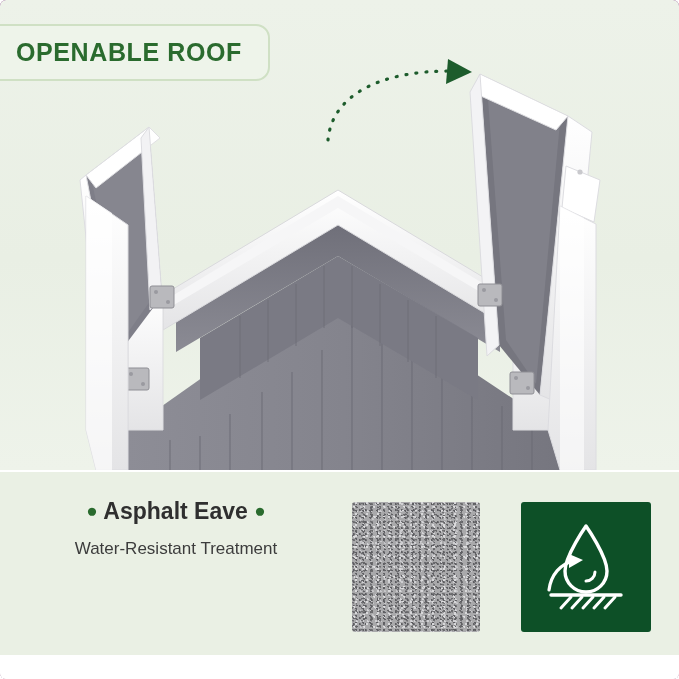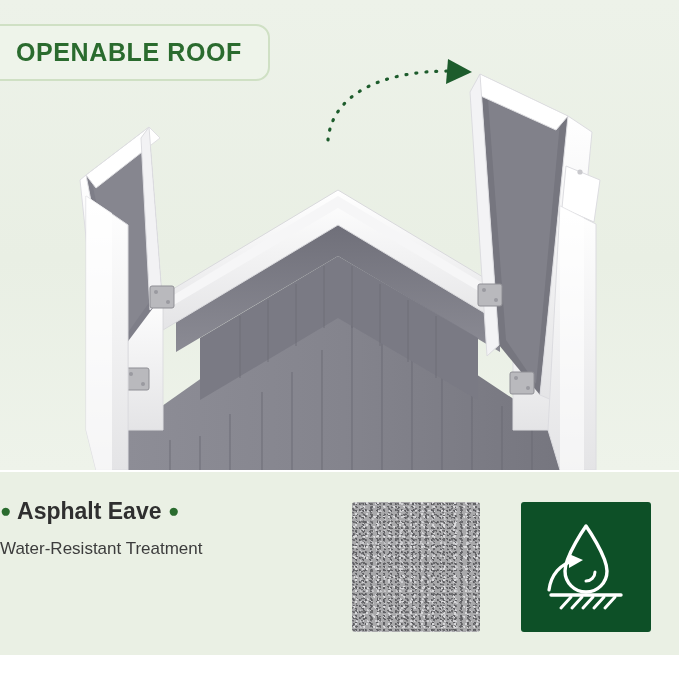--- a/index.html
+++ b/index.html
@@ -9,20 +9,21 @@
   }
   body {
     font-family: "Liberation Sans", sans-serif;
   }
   #page {
     position: relative;
     width: 679px;
     height: 679px;
     overflow: hidden;
     background: #701a75;
+    border-radius: 6px;
   }
 
   
   .photo-panel {
     position: absolute;
     left: 0;
     top: 0;
     width: 679px;
     height: 470px;
     background: linear-gradient(180deg, #edf2e9 0%, #e9efe4 55%, #eef3ea 100%);
@@ -71,20 +72,21 @@
     width: 679px;
     height: 209px;
     background: #eaf0e4;
     border-top: 2px solid #ffffff;
   }
   .info-text {
     position: absolute;
     left: 0;
     top: 26px;
     width: 352px;
+    text-align: center;
     color: #3a3a3a;
   }
   .info-title {
     font-size: 23px;
     font-weight: bold;
     color: #2f2f2f;
     margin-bottom: 14px;
     white-space: nowrap;
   }
   .info-title .dot {

